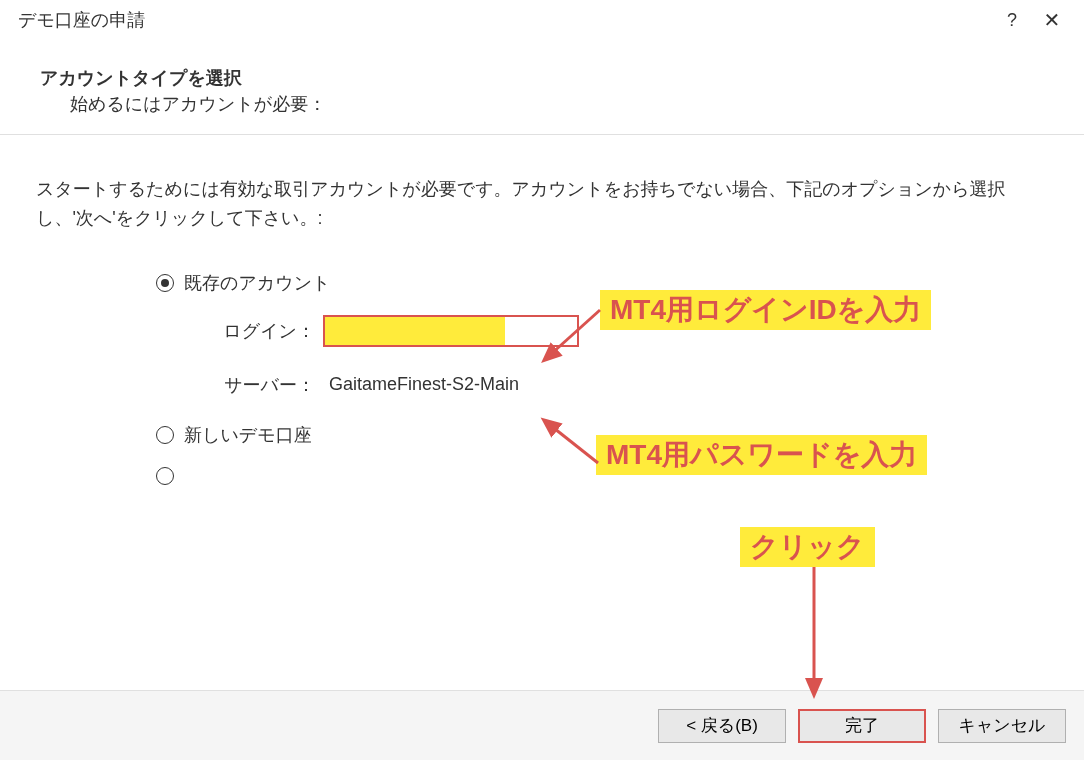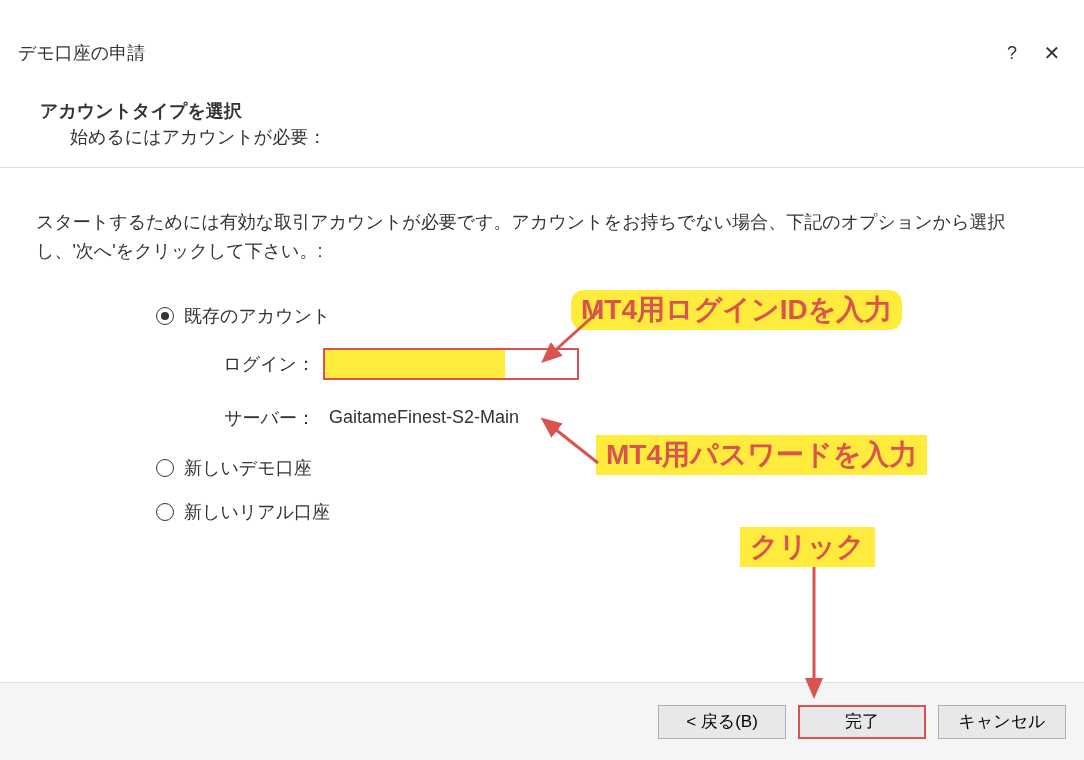--- a/index.html
+++ b/index.html
@@ -11,21 +11,20 @@
       position: relative;
       overflow: hidden;
       font-size: 18px;
       color: #333;
     }
     .titlebar {
       display: flex;
       align-items: center;
       padding: 6px 12px 6px 18px;
       height: 40px;
-      margin-top: 33px;
     }
     .titlebar .title { flex: 1; font-size: 18px; }
     .titlebar .help-icon { font-size: 18px; width: 40px; text-align: center; cursor: pointer; }
     .titlebar .close-icon { font-size: 20px; width: 40px; text-align: center; cursor: pointer; }
     .header-section {
       padding: 26px 40px 18px 40px;
     }
     .header-title { font-weight: bold; font-size: 18px; }
     .header-subtitle { font-size: 18px; padding-left: 30px; margin-top: 2px; }
     .divider { height: 1px; background: #e0e0e0; width: 100%; }
@@ -86,21 +85,21 @@
       display: inline-flex; align-items: center; justify-content: center;
       margin-right: 6px; font-size: 14px; background: #fff;
     }
     .server-value { font-size: 18px; margin-left: 6px; }
     .radio-group-lower { margin-left: 120px; margin-top: 16px; }
     .radio-row2 { display: flex; align-items: center; margin-bottom: 20px; }
     
     .footer {
       position: absolute;
       bottom: 0; left: 0; right: 0;
-      height: 78px;
+      height: 70px;
       border-top: 1px solid #e0e0e0;
       background: #f5f5f5;
       display: flex;
       align-items: center;
       justify-content: flex-end;
       padding-right: 18px;
       gap: 12px;
     }
     .btn {
       min-width: 128px;
@@ -174,32 +173,31 @@
     </div>
   </div>
 
   <div class="radio-group-lower">
     <div class="radio-row2">
       <span class="radio-outer"></span>
       <span>新しいデモ口座</span>
     </div>
     <div class="radio-row2">
       <span class="radio-outer"></span>
-      <span>新しいリアル口座</span>
     </div>
   </div>
 </div>
 
 <div class="footer">
   <button class="btn">&lt; 戻る(B)</button>
   <button class="btn primary">完了</button>
   <button class="btn">キャンセル</button>
 </div>
 
-<div class="callout" style="left:571px; top:290px;border-radius:13px;">MT4用ログインIDを入力</div>
+<div class="callout" style="left:600px; top:290px;">MT4用ログインIDを入力</div>
 <div class="callout" style="left:596px; top:435px;">MT4用パスワードを入力</div>
 <div class="callout" style="left:740px; top:527px;text-align:center;">クリック</div>
 
 <svg class="arrow" style="left:540px; top:300px; width:80px; height:70px;">
   <defs>
       <marker id="ah1" markerWidth="10" markerHeight="10" refX="3" refY="3" orient="auto">
         <path d="M0,0 L0,6 L7,3 z" fill="#d9534f"></path>
       </marker>
     </defs>
   <line x1="60" y1="10" x2="10" y2="55" stroke="#d9534f" stroke-width="3" marker-end="url(#ah1)"></line>

